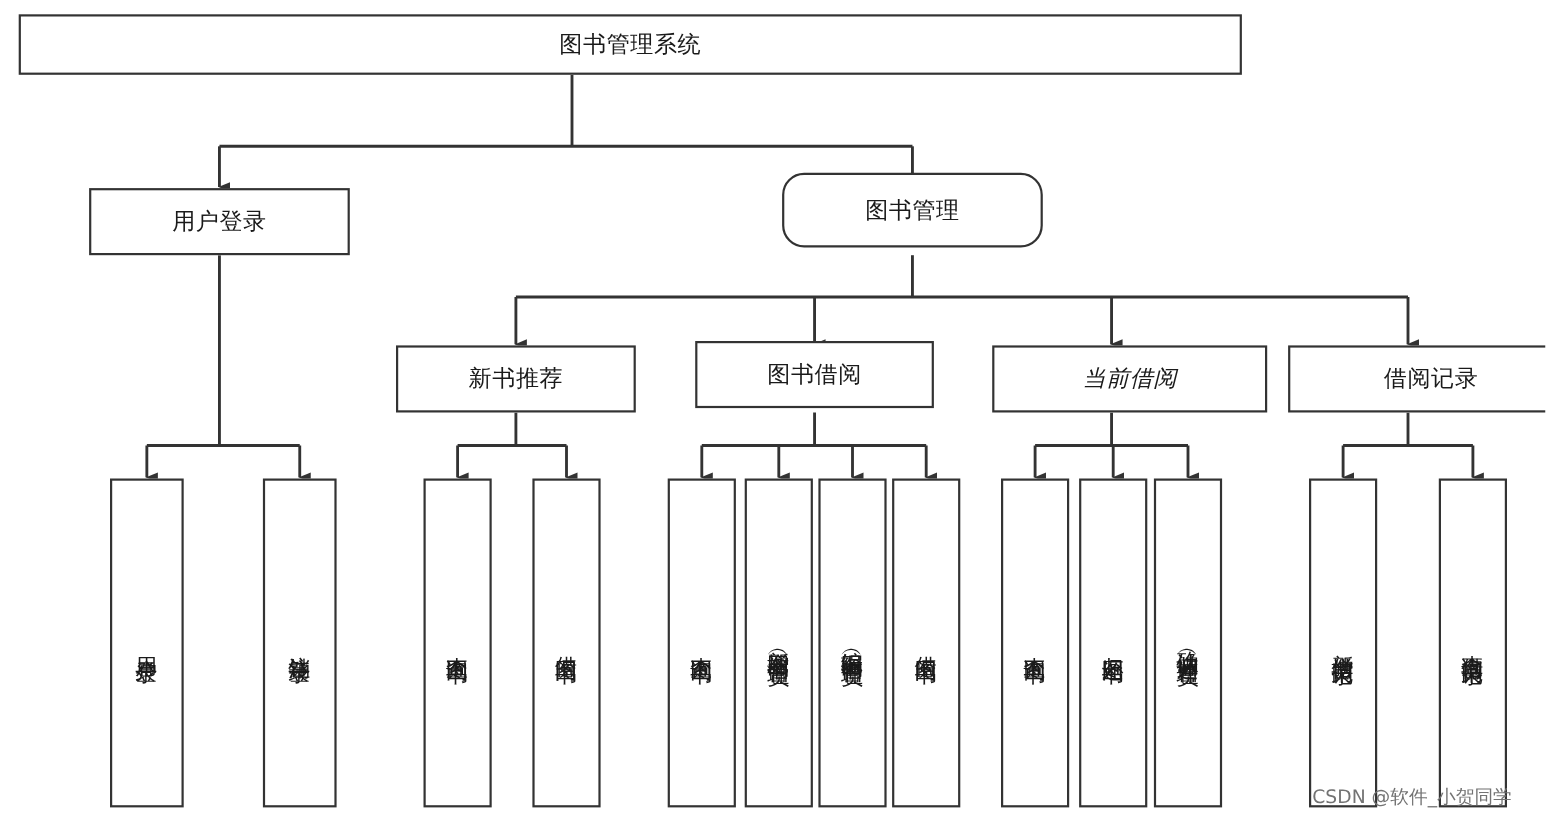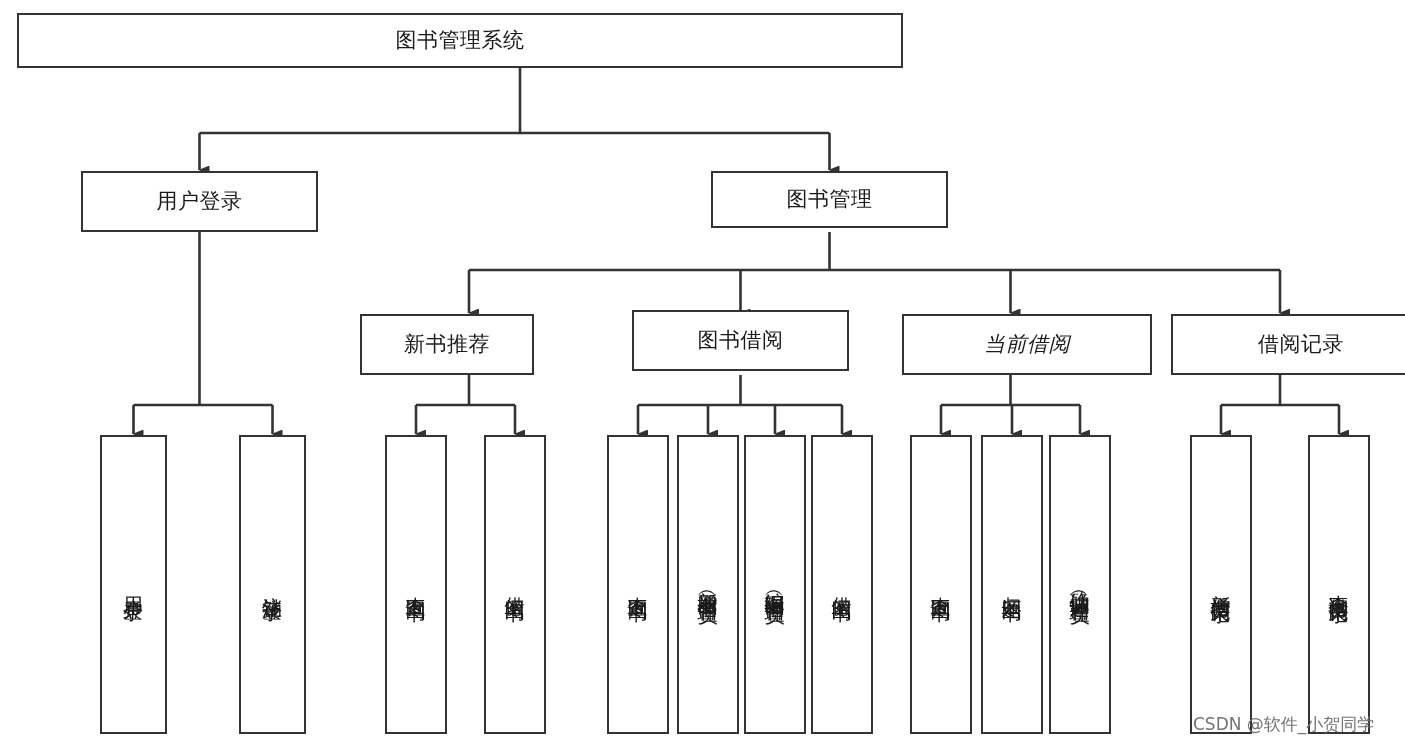--- a/index.html
+++ b/index.html
@@ -110,36 +110,36 @@
         <path d="M 1012 405 L 1012 434" marker-end="url(#arrowhead)"></path>
         <path d="M 1080 405 L 1080 434" marker-end="url(#arrowhead)"></path>
         <path d="M 1280 375 L 1280 405"></path>
         <path d="M 1221 405 L 1339 405"></path>
         <path d="M 1221 405 L 1221 434" marker-end="url(#arrowhead)"></path>
         <path d="M 1339 405 L 1339 434" marker-end="url(#arrowhead)"></path>
       </g>
   </svg>
 
   <div id="nodes-layer">
-      <div class="node horizontal" style="left: 17px; top: 13px; width: 886px; height: 55px;">
+      <div class="node horizontal" style="left: 17px; top: 13px; width: 1112px; height: 55px;">
         <span class="node-label">图书管理系统</span>
       </div>
       <div class="node horizontal" style="left: 81px; top: 171px; width: 237px; height: 61px;">
         <span class="node-label">用户登录</span>
       </div>
       <div class="node vertical" style="left: 100px; top: 435px; width: 67px; height: 299px;">
         <span class="node-label">用户登录</span>
       </div>
       <div class="node vertical" style="left: 239px; top: 435px; width: 67px; height: 299px;">
         <span class="node-label">注销登录</span>
       </div>
-      <div class="node horizontal" style="left: 711px; top: 171px; width: 237px; height: 57px;">
+      <div class="node horizontal" style="left: 711px; top: 157px; width: 237px; height: 68px; border-radius: 20px;">
         <span class="node-label">图书管理</span>
       </div>
-      <div class="node horizontal" style="left: 360px; top: 314px; width: 174px; height: 61px;">
+      <div class="node horizontal" style="left: 360px; top: 314px; width: 218px; height: 61px;">
         <span class="node-label">新书推荐</span>
       </div>
       <div class="node vertical" style="left: 385px; top: 435px; width: 62px; height: 299px;">
         <span class="node-label">查询图书</span>
       </div>
       <div class="node vertical" style="left: 484px; top: 435px; width: 62px; height: 299px;">
         <span class="node-label">借阅图书</span>
       </div>
       <div class="node horizontal" style="left: 632px; top: 310px; width: 217px; height: 61px;">
         <span class="node-label">图书借阅</span>

